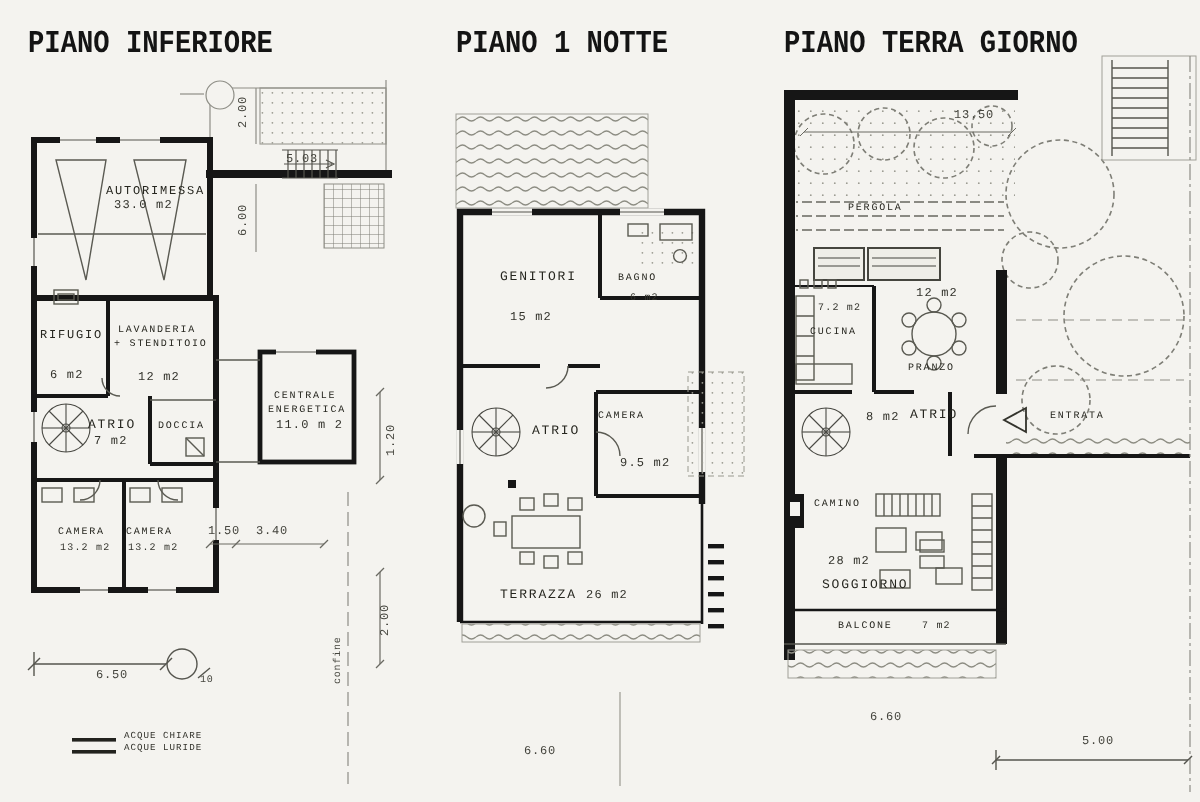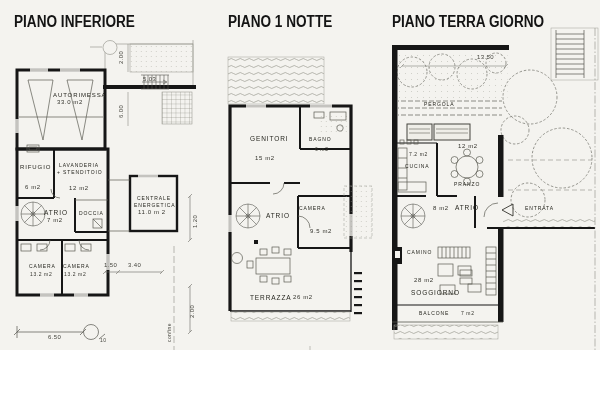--- a/index.html
+++ b/index.html
@@ -1,17 +1,17 @@
 <!DOCTYPE html>
 <html><head>
 <meta charset="utf-8">
 <style>
   html,body{margin:0;padding:0;background:#fff;}
-  .canvas{position:relative;width:600px;height:350px;background:#f4f3ef;
-          font-family:Liberation Sans, sans-serif;overflow:hidden;}
+  .canvas{position:relative;width:600px;height:401px;background:#f4f3ef;
+          font-family:Liberation Mono, monospace;overflow:hidden;}
   svg{position:absolute;top:0;}
   .title{position:absolute;font-weight:bold;font-size:16px;color:#141414;
          letter-spacing:0px;transform:scaleX(0.85);transform-origin:left top;white-space:nowrap;}
   .lbl{position:absolute;font-size:6.5px;letter-spacing:0.9px;color:#26261f;white-space:nowrap;}
   .area{position:absolute;font-size:6px;letter-spacing:0.6px;color:#33332c;white-space:nowrap;}
   .dim{position:absolute;font-size:6px;letter-spacing:0.4px;color:#45453e;white-space:nowrap;}
   .tiny{font-size:5px;}
   .vdim{transform:rotate(-90deg);transform-origin:0 0;}
   .legendlbl{position:absolute;font-size:4.6px;letter-spacing:0.5px;color:#33332c;white-space:nowrap;}
 </style>

